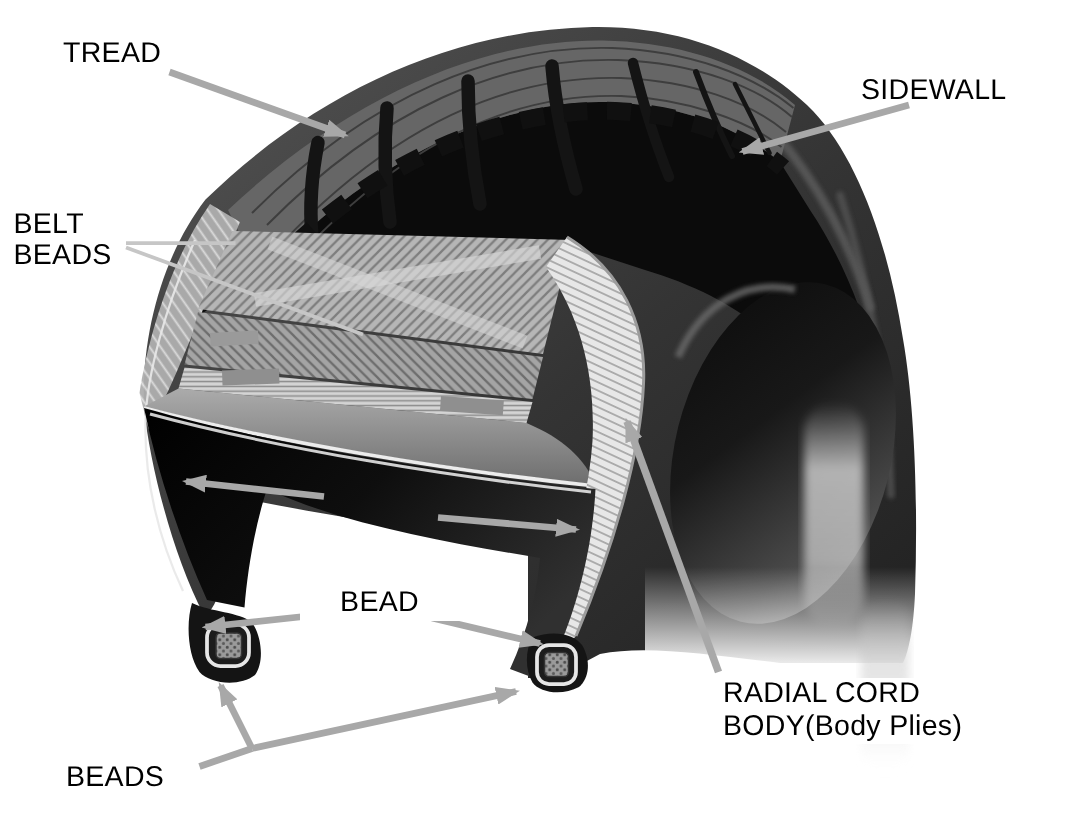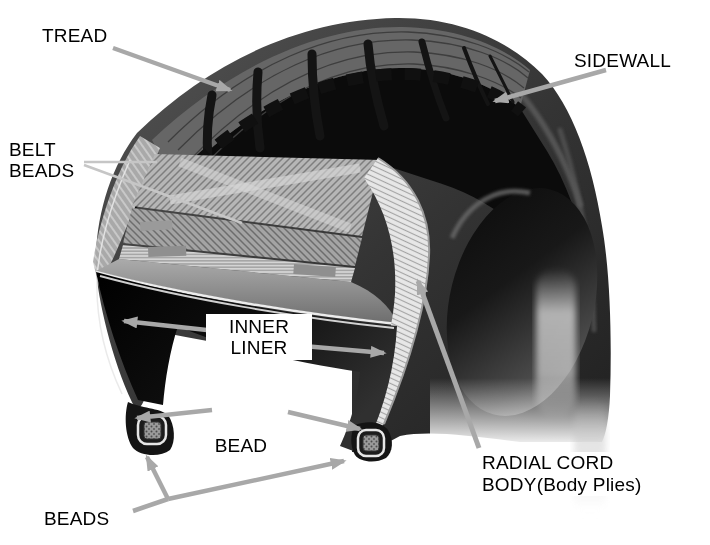--- a/index.html
+++ b/index.html
@@ -205,26 +205,22 @@
 
   <div class="lbl" style="left:42px;top:25px;">TREAD</div>
 
   <div class="lbl" style="left:574px;top:50px;">SIDEWALL</div>
 
   <div class="lbl" style="left:9px;top:139px;">
     <div>BELT</div>
     <div>BEADS</div>
   </div>
 
-  <div class="lbl center boxed" style="left:206px;top:314px;width:96px;">
-    <div>INNER</div>
-    <div>LINER</div>
-  </div>
-
-  <div class="lbl center boxed" style="left:188px;top:389px;width:96px;margin-top:44px;">
+
+  <div class="lbl center boxed" style="left:200px;top:389px;width:96px;">
     <div>BEAD</div>
   </div>
 
   <div class="lbl" style="left:44px;top:508px;">BEADS</div>
 
   <div class="lbl rc" style="left:446px;top:452px;margin-left:36px;">
     <div>RADIAL CORD</div>
     <div>BODY(Body Plies)</div>
   </div>
 

